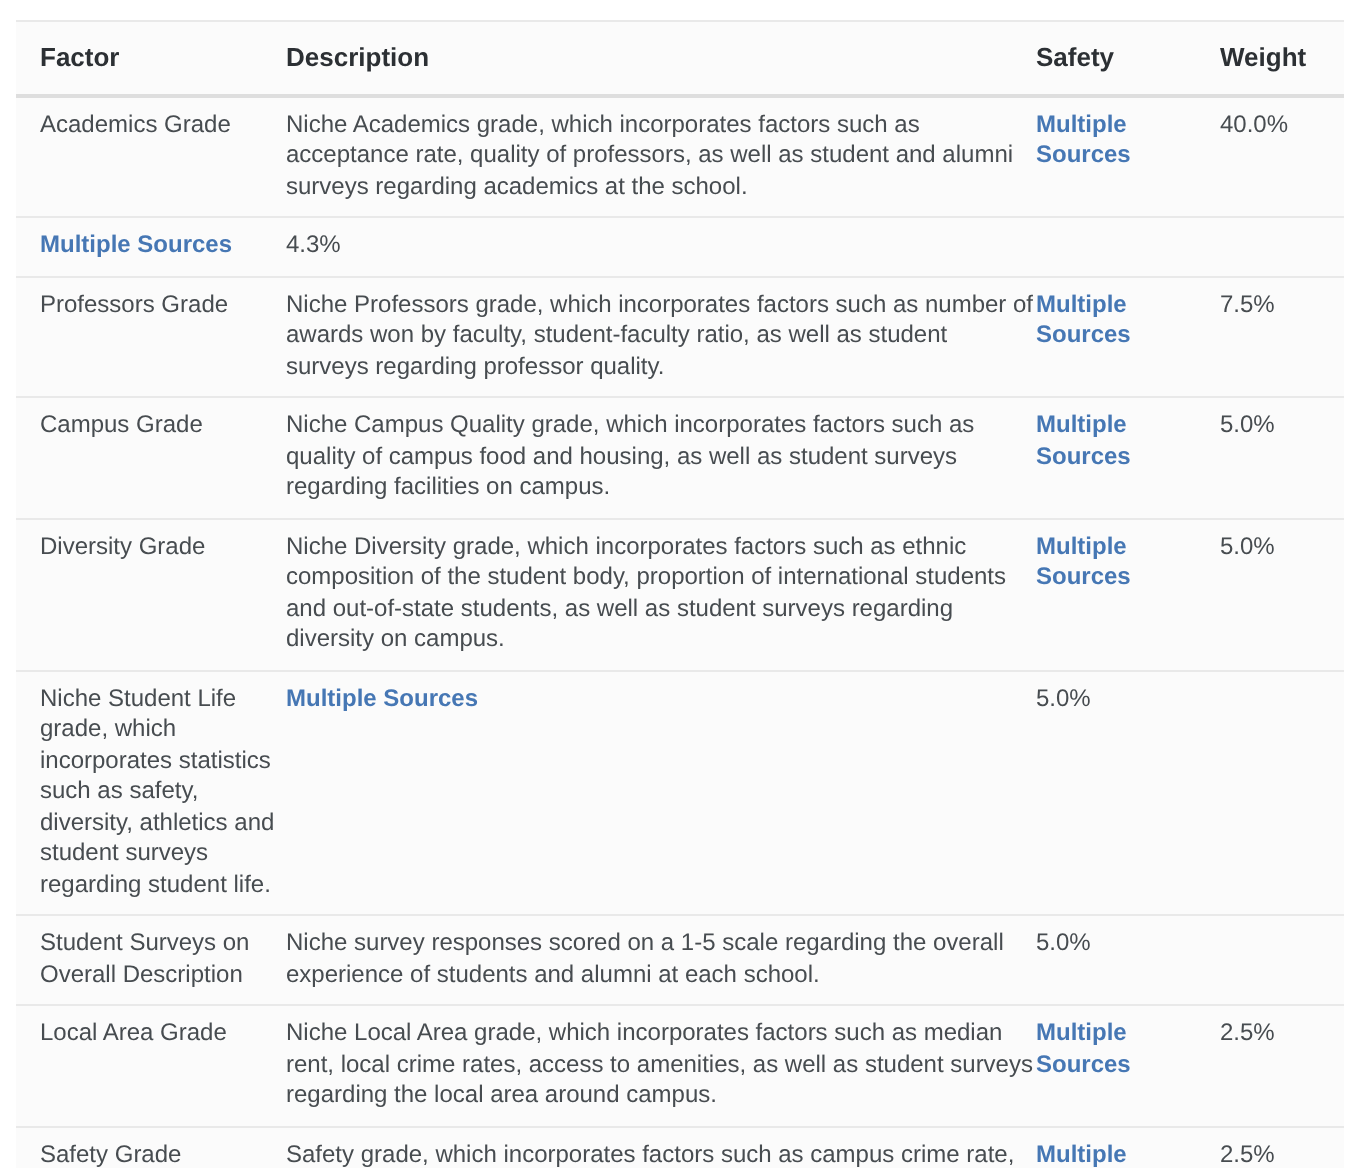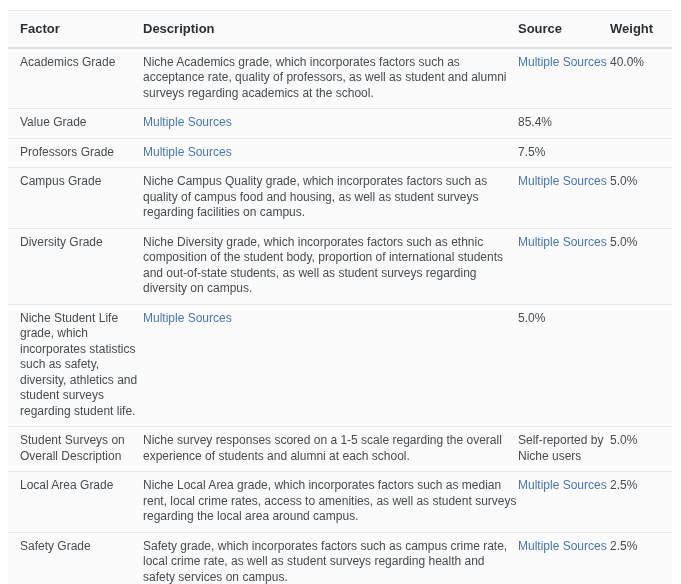--- a/index.html
+++ b/index.html
@@ -31,48 +31,49 @@
     border-bottom: 2px solid var(--header-divider, #dedede);
     font-weight: 700;
     font-size: 13px;
     color: var(--header-text, #2c3034);
   }
   .cell { padding-right: 0; }
   .cell.weight { padding-right: 0; }
   .cell a {
     color: var(--link, #4677b4);
     text-decoration: none;
+    font-weight: bold;
   }
 </style>
 </head>
 <body>
 
 <div class="tbl">
   <div class="row header">
     <div class="cell">Factor</div>
     <div class="cell">Description</div>
-    <div class="cell">Source</div>
+    <div class="cell">Safety</div>
     <div class="cell weight">Weight</div>
   </div>
   <div id="table-body">
   <div class="row">
     <div class="cell factor">Academics Grade</div>
     <div class="cell desc">Niche Academics grade, which incorporates factors such as acceptance rate, quality of professors, as well as student and alumni surveys regarding academics at the school.</div>
     <div class="cell source"><a href="#">Multiple Sources</a></div>
     <div class="cell weight">40.0%</div>
   </div>
 
   <div class="row">
-    <div class="cell factor">Value Grade</div>
     <div class="cell source"><a href="#">Multiple Sources</a></div>
-    <div class="cell weight">85.4%</div>
+    <div class="cell weight">4.3%</div>
   </div>
 
   <div class="row">
     <div class="cell factor">Professors Grade</div>
+    <div class="cell desc">Niche Professors grade, which incorporates factors such as number of awards won by faculty, student-faculty ratio, as well as student surveys regarding professor quality.</div>
     <div class="cell source"><a href="#">Multiple Sources</a></div>
     <div class="cell weight">7.5%</div>
   </div>
 
   <div class="row">
     <div class="cell factor">Campus Grade</div>
     <div class="cell desc">Niche Campus Quality grade, which incorporates factors such as quality of campus food and housing, as well as student surveys regarding facilities on campus.</div>
     <div class="cell source"><a href="#">Multiple Sources</a></div>
     <div class="cell weight">5.0%</div>
   </div>
@@ -86,21 +87,20 @@
 
   <div class="row">
     <div class="cell desc">Niche Student Life grade, which incorporates statistics such as safety, diversity, athletics and student surveys regarding student life.</div>
     <div class="cell source"><a href="#">Multiple Sources</a></div>
     <div class="cell weight">5.0%</div>
   </div>
 
   <div class="row">
     <div class="cell factor">Student Surveys on Overall Description</div>
     <div class="cell desc">Niche survey responses scored on a 1-5 scale regarding the overall experience of students and alumni at each school.</div>
-    <div class="cell source">Self-reported by Niche users</div>
     <div class="cell weight">5.0%</div>
   </div>
 
   <div class="row">
     <div class="cell factor">Local Area Grade</div>
     <div class="cell desc">Niche Local Area grade, which incorporates factors such as median rent, local crime rates, access to amenities, as well as student surveys regarding the local area around campus.</div>
     <div class="cell source"><a href="#">Multiple Sources</a></div>
     <div class="cell weight">2.5%</div>
   </div>
 

